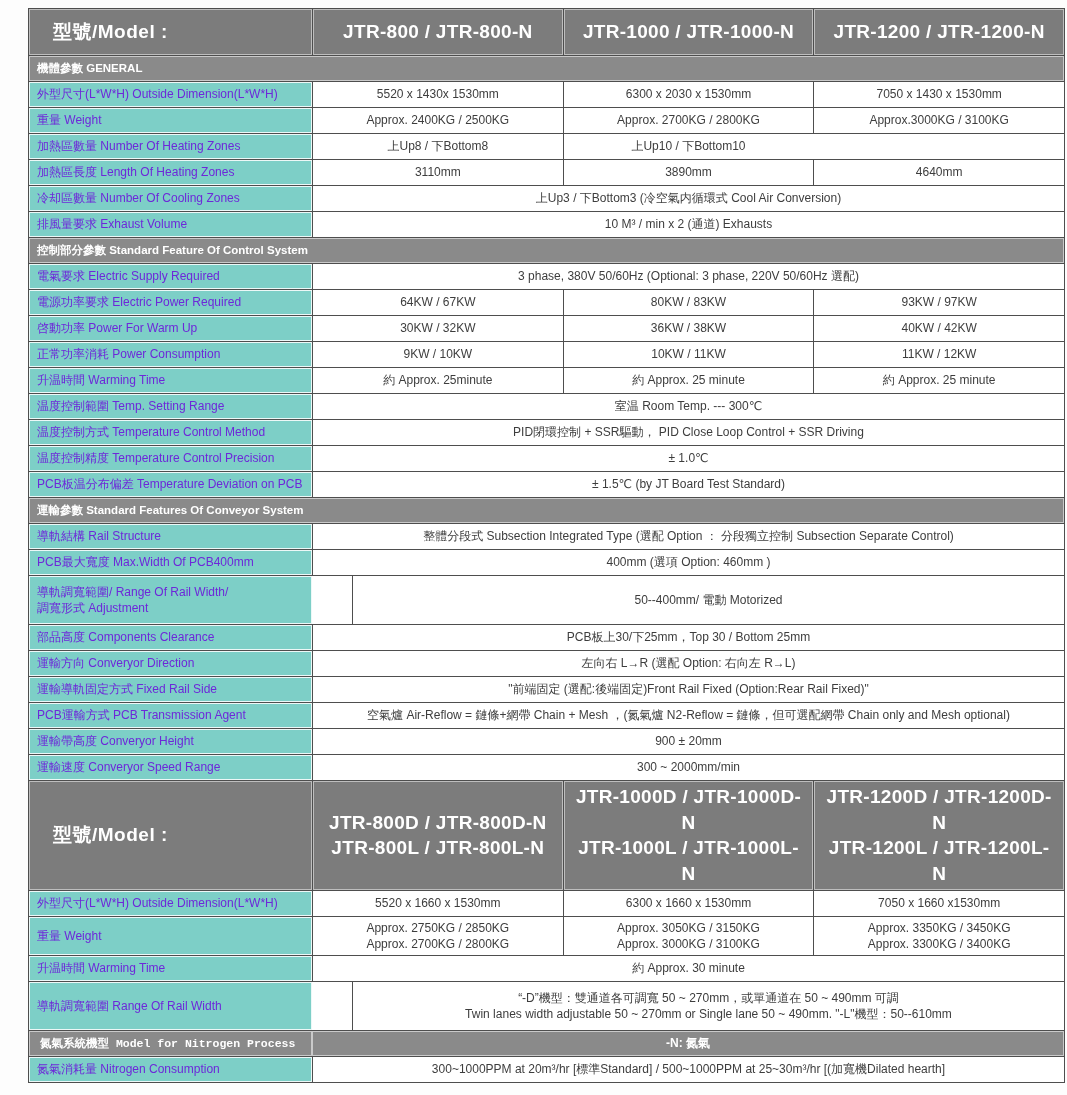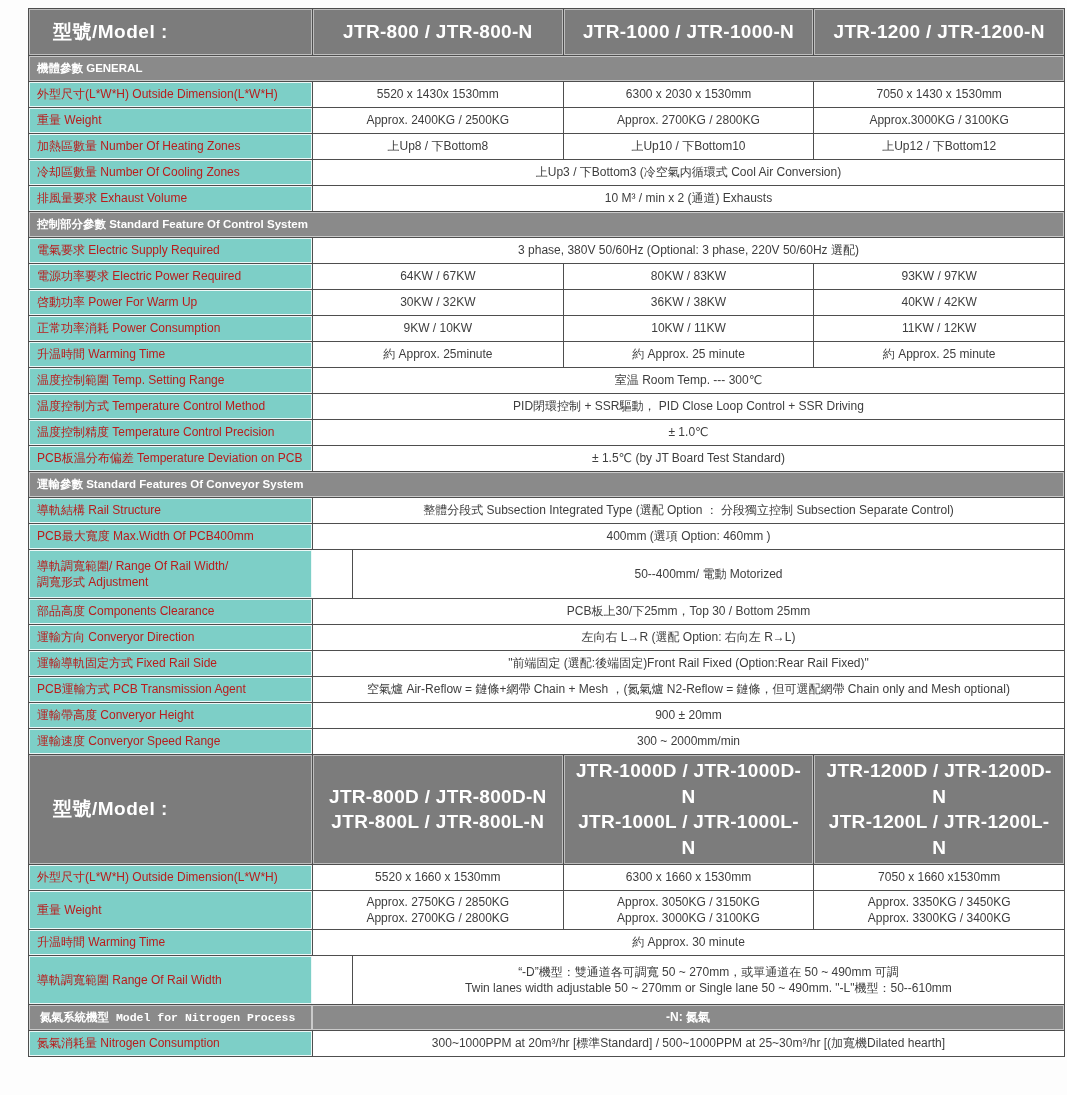--- a/index.html
+++ b/index.html
@@ -26,21 +26,21 @@
     display:flex;align-items:center;justify-content:center;
     text-align:center;
     padding:3px 8px;
     font-size:12px;color:#3d3d3d;line-height:1.35;
     white-space:pre-line;
   }
   .cell:first-child{border-left:none;}
   .lbl{
     background:var(--teal,#7dcfc7);
     justify-content:flex-start;text-align:left;
-    color:#b91c1c;
+    color:#6d28d9;
     box-shadow:inset 0 0 0 1px rgba(255,255,255,.85);
   }
   .span-val{grid-column:2/5;}
   .sec{
     grid-column:1/5;
     background:var(--secbg,#8a8a8a);
     color:#fff;font-size:11.5px;font-weight:bold;
     justify-content:flex-start;
     box-shadow:inset 0 0 0 1px rgba(255,255,255,.55);
     min-height:15px;
@@ -92,21 +92,26 @@
       <div class="trow">
         <div class="cell lbl">重量  Weight</div>
         <div class="cell">Approx. 2400KG / 2500KG</div>
         <div class="cell">Approx. 2700KG / 2800KG</div>
         <div class="cell">Approx.3000KG / 3100KG</div>
       </div>
       <div class="trow">
         <div class="cell lbl">加熱區數量  Number Of Heating Zones</div>
         <div class="cell">上Up8 / 下Bottom8</div>
         <div class="cell">上Up10 / 下Bottom10</div>
-        <div class="cell">上Up12 / 下Bottom12</div>
+      </div>
+      <div class="trow">
+        <div class="cell lbl">加熱區長度  Length Of Heating Zones</div>
+        <div class="cell">3110mm</div>
+        <div class="cell">3890mm</div>
+        <div class="cell">4640mm</div>
       </div>
       <div class="trow">
         <div class="cell lbl">冷却區數量  Number Of Cooling Zones</div>
         <div class="cell span-val">上Up3 / 下Bottom3 (冷空氣内循環式 Cool Air Conversion)</div>
       </div>
       <div class="trow">
         <div class="cell lbl">排風量要求  Exhaust Volume</div>
         <div class="cell span-val">10 M³ / min x 2 (通道) Exhausts</div>
       </div>
       <div class="trow">

